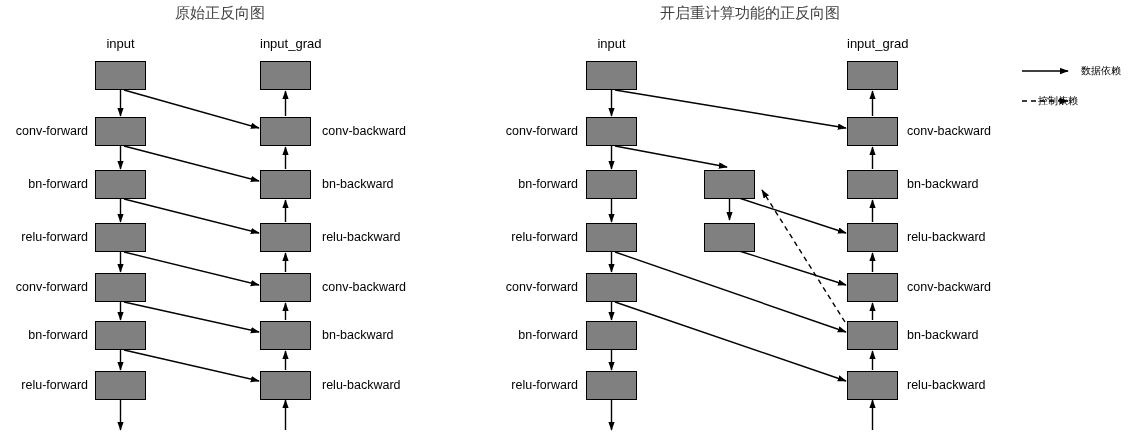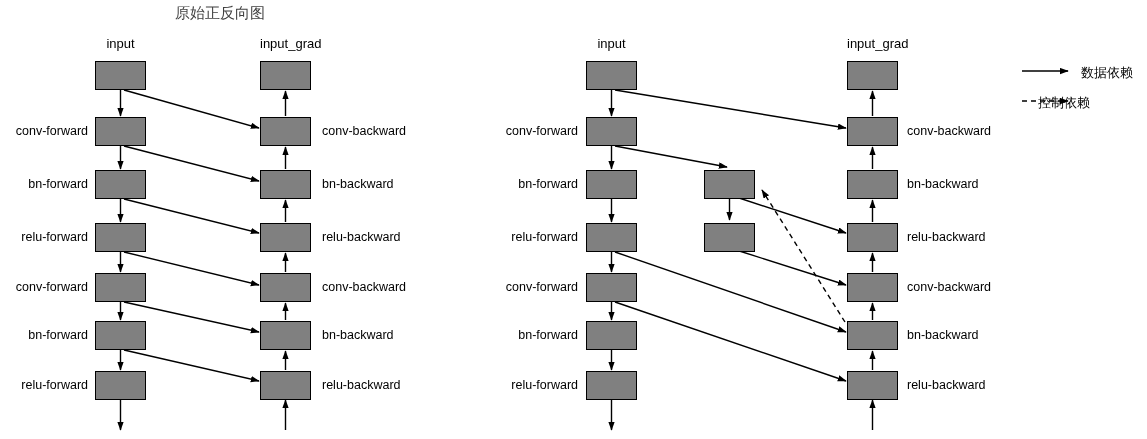--- a/index.html
+++ b/index.html
@@ -5,28 +5,29 @@
   html,body{margin:0;padding:0;background:#ffffff;}
   body{width:1147px;height:439px;font-family:"Liberation Sans","DejaVu Sans",sans-serif;color:#000;overflow:hidden;}
   #stage{position:relative;width:1147px;height:439px;}
   svg.edges{position:absolute;left:0;top:0;width:1147px;height:439px;pointer-events:none;}
   .title{position:absolute;font-size:15px;color:#3f3f3f;white-space:nowrap;font-family:"Liberation Serif","DejaVu Serif",serif;}
   .colhead{position:absolute;font-size:13px;color:#000000;white-space:nowrap;}
   .node{position:absolute;width:51px;height:29px;background:#808080;border:1.4px solid #000;box-sizing:border-box;}
   .rowlabel{position:absolute;font-size:12.5px;color:#000;white-space:nowrap;}
   .rowlabel.right{text-align:center;}
   .rowlabel.left{text-align:right;}
-  .legend-text{position:absolute;font-size:13px;color:#000;white-space:nowrap;}
+  .legend-text{position:absolute;font-size:10px;color:#000;white-space:nowrap;}
 </style>
 </head>
 <body>
 
 <div id="stage">
 
   <div class="title" style="left:130px;top:4px;width:180px;text-align:center;">原始正反向图</div>
+  <div class="title" style="left:620px;top:4px;width:260px;text-align:center;">开启重计算功能的正反向图</div>
 
   <div class="colhead" style="left:95px;top:36px;width:51px;text-align:center;">input</div>
   <div class="colhead" style="left:260px;top:36px;width:51px;text-align:center;">input_grad</div>
   <div class="colhead" style="left:586px;top:36px;width:51px;text-align:center;">input</div>
   <div class="colhead" style="left:847px;top:36px;width:51px;text-align:center;">input_grad</div>
 
   <svg class="edges" viewBox="0 0 1147 439">
     <defs>
       <marker id="ah" markerWidth="9" markerHeight="9" refX="8.2" refY="3.2" orient="auto" markerUnits="userSpaceOnUse">
         <path d="M0,0 L9,3.2 L0,6.4 z" fill="#000"></path>

